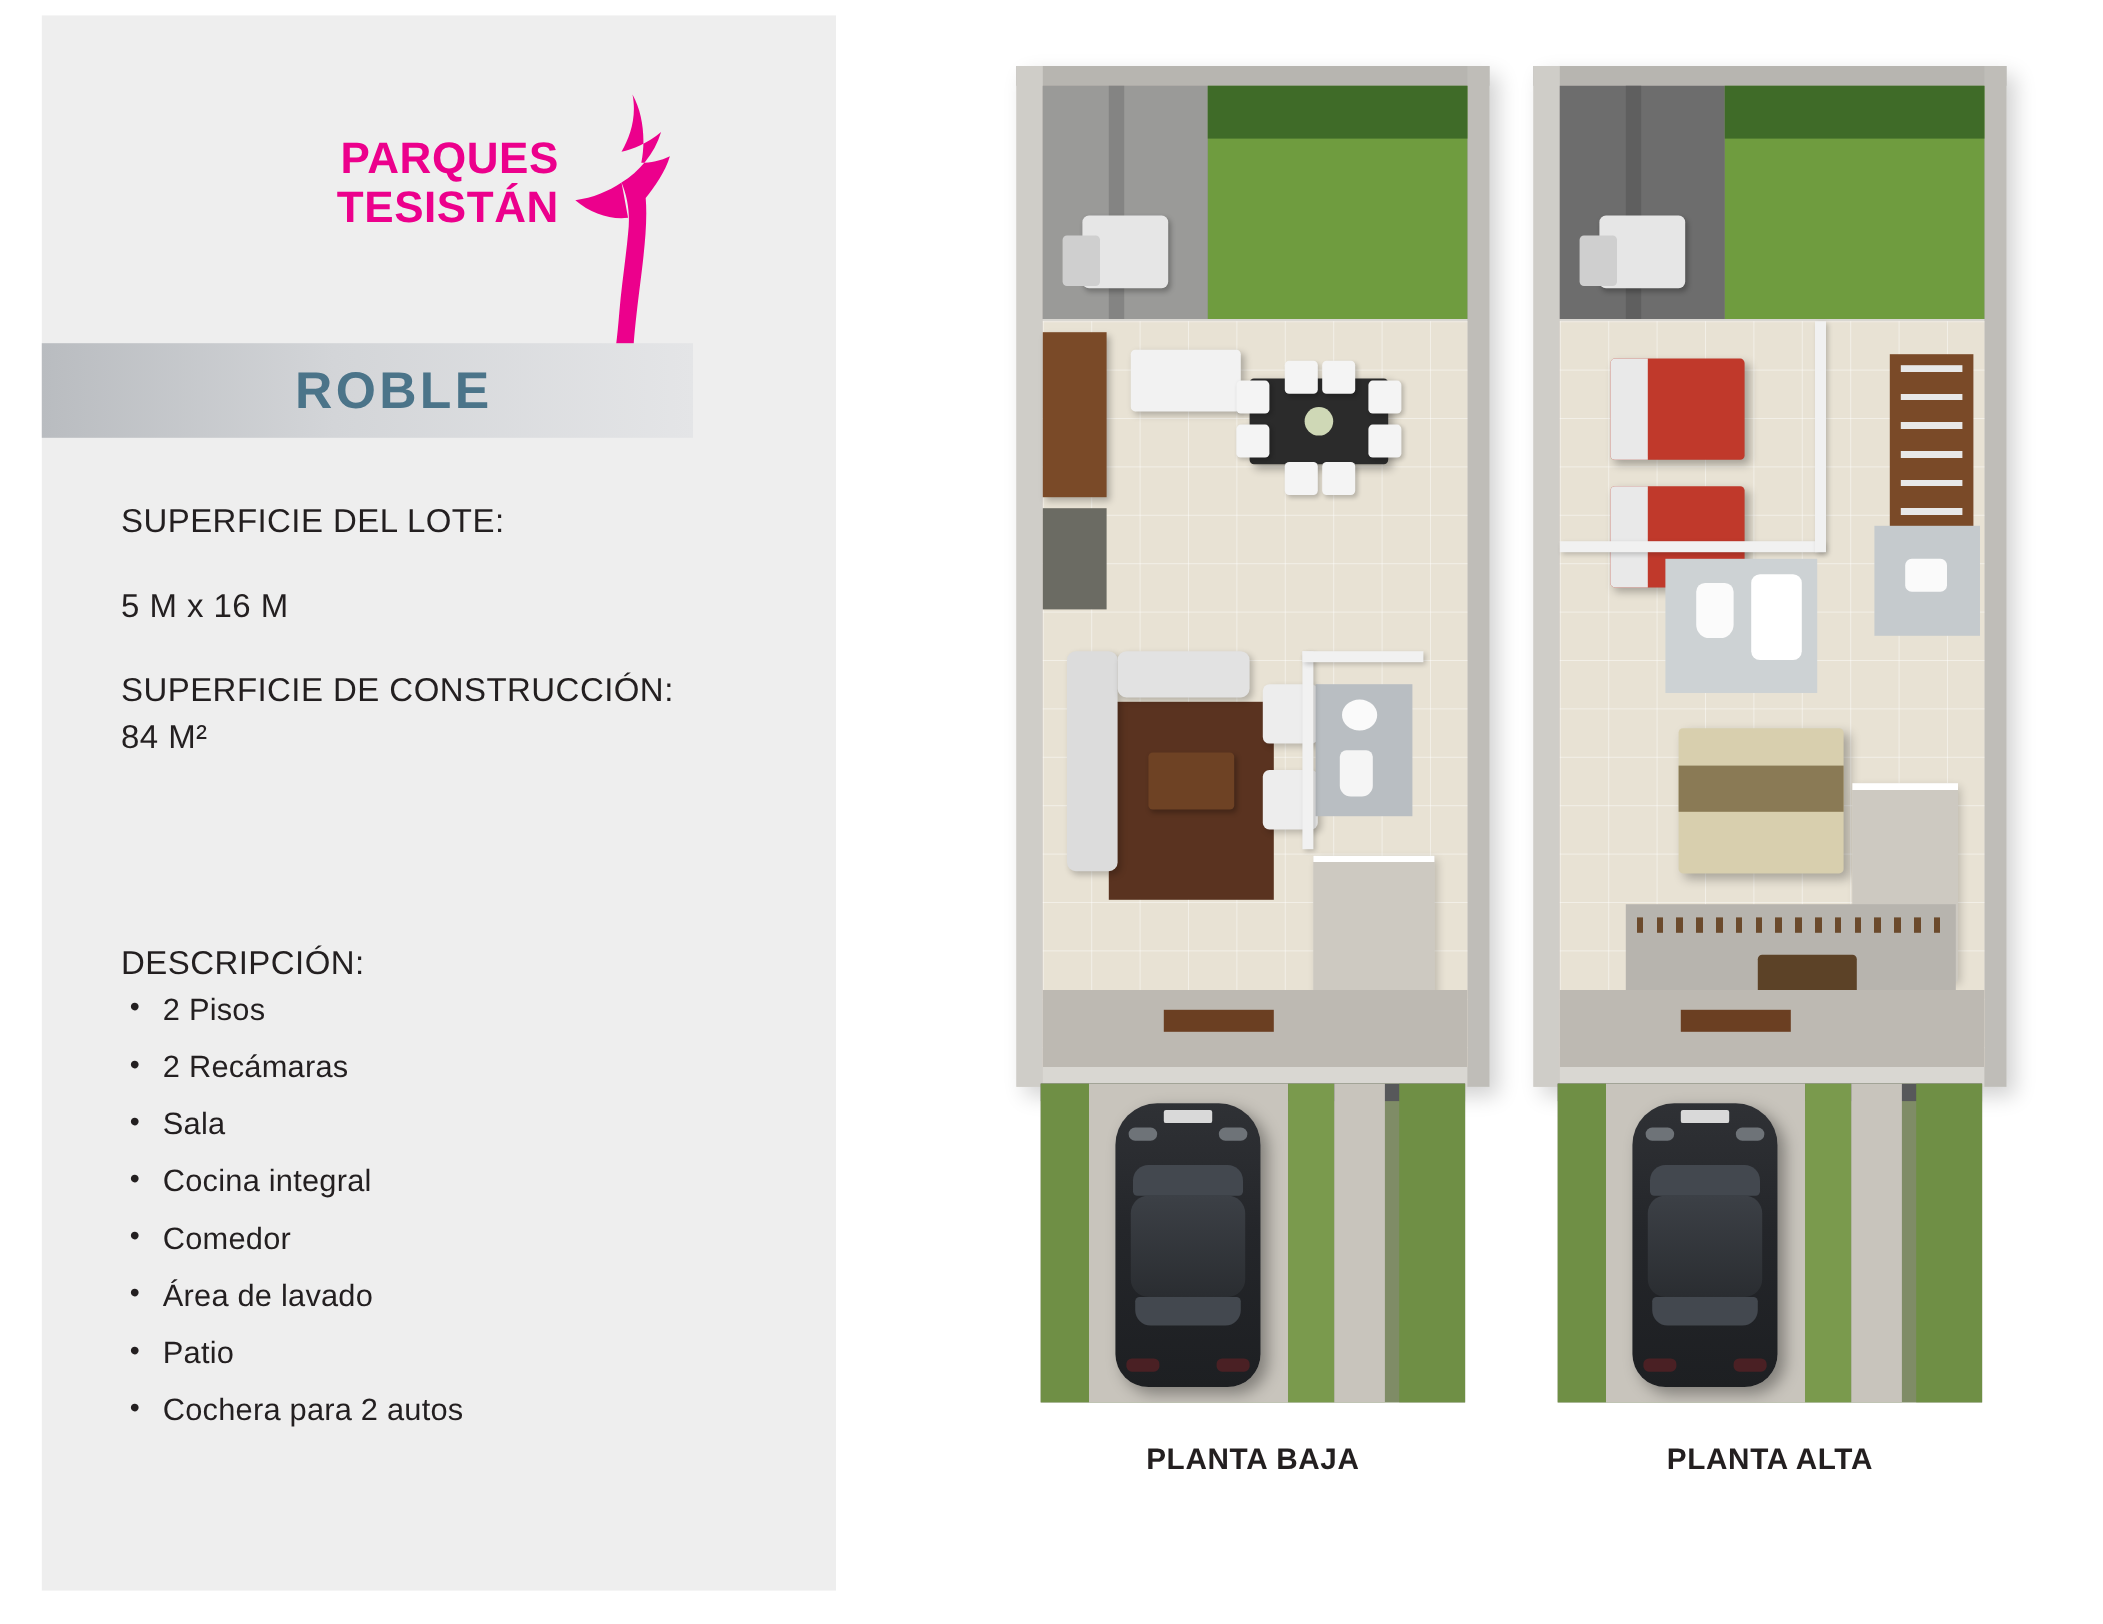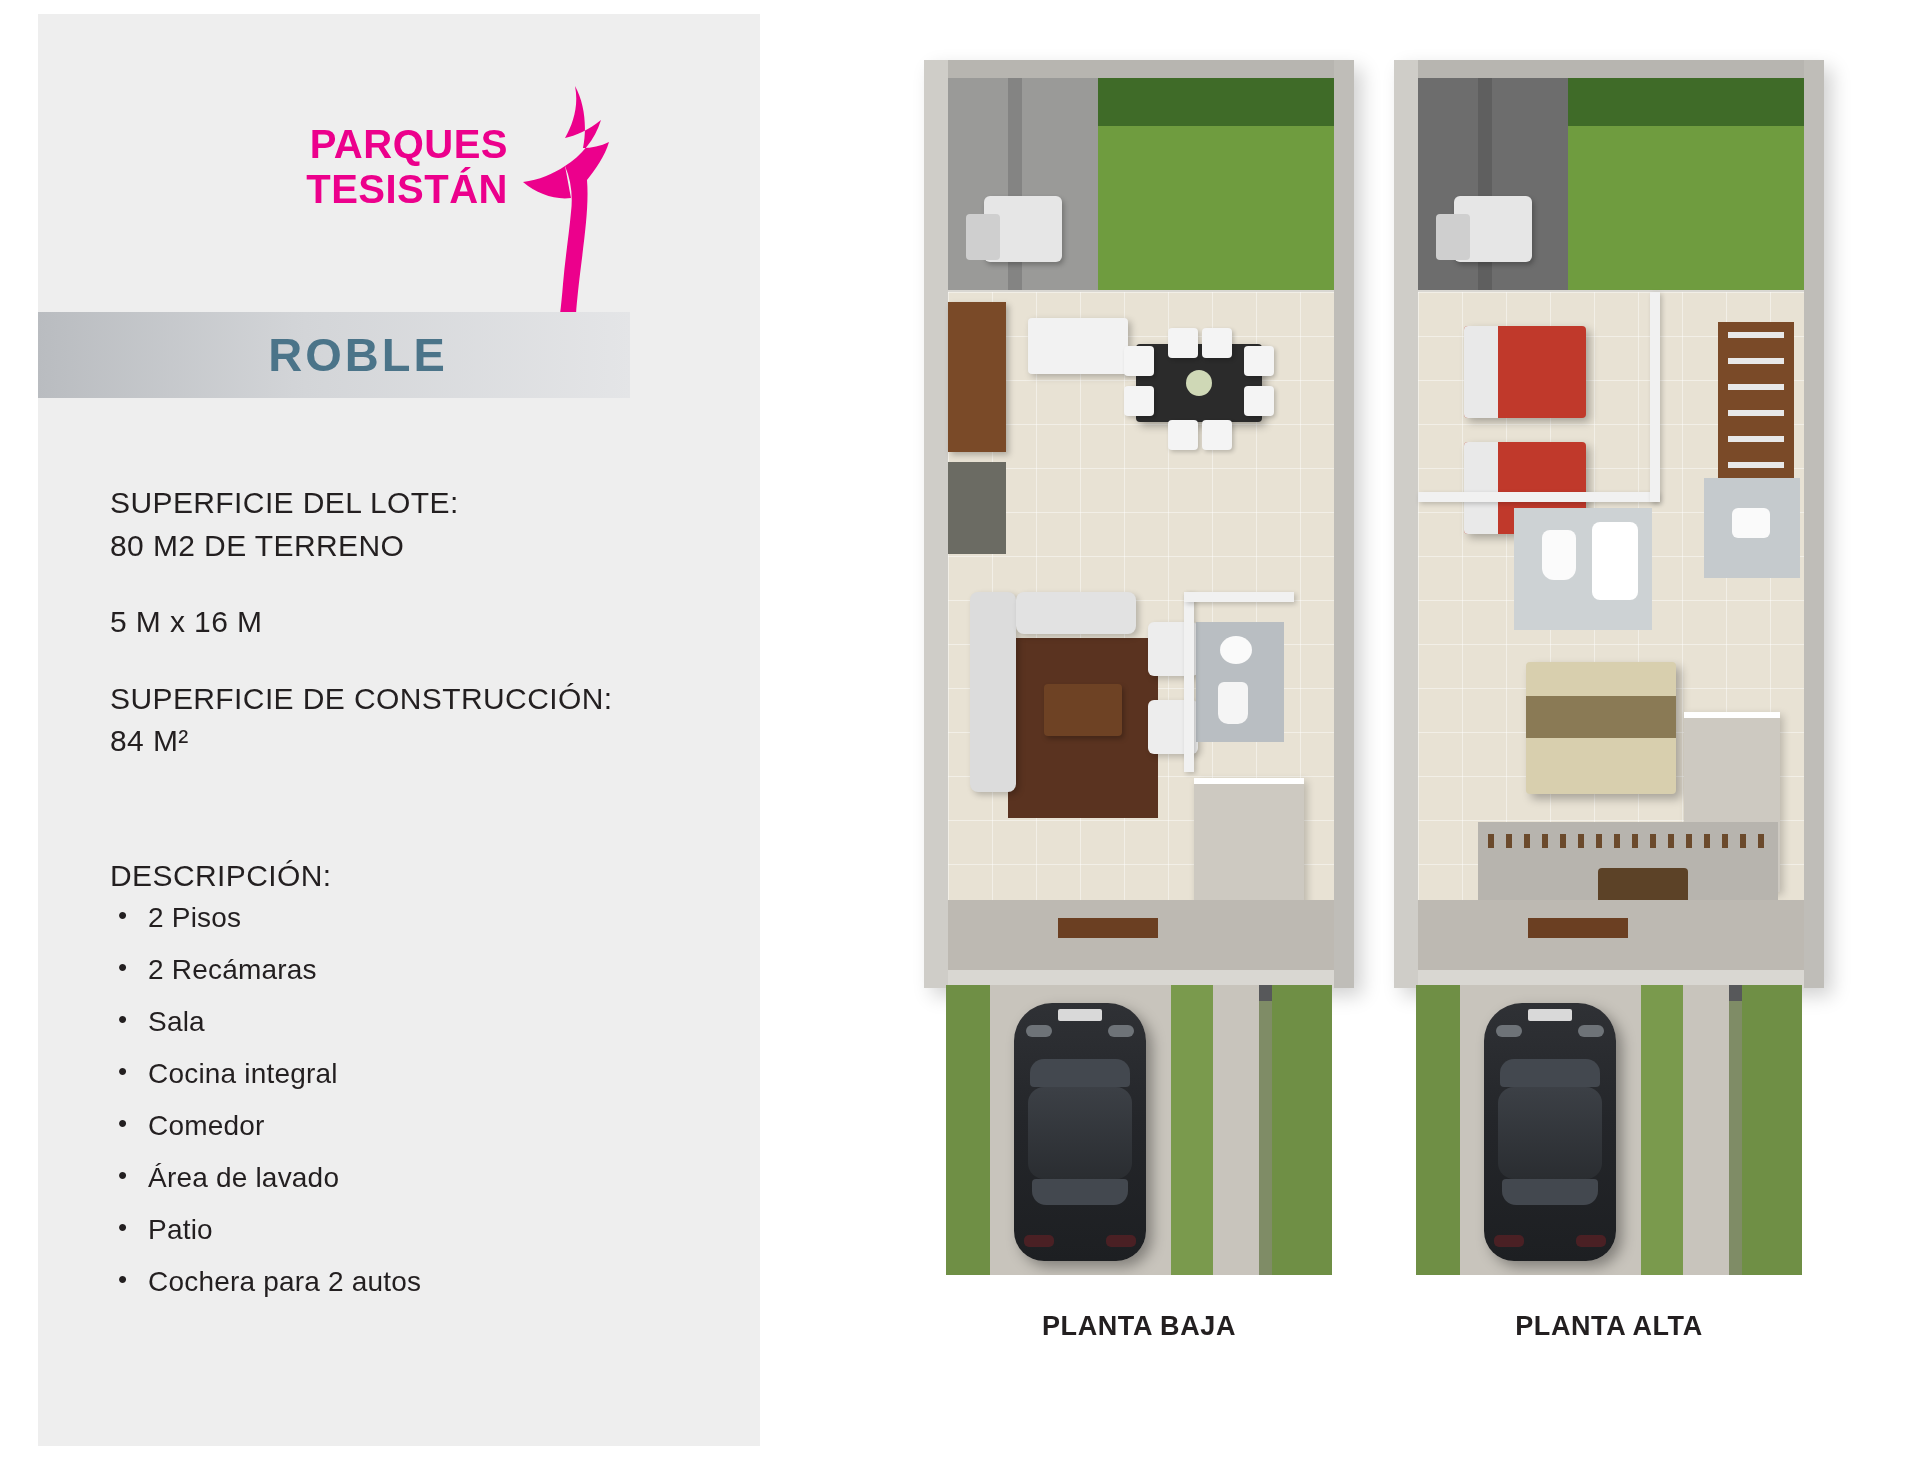--- a/index.html
+++ b/index.html
@@ -81,21 +81,20 @@
     font-weight: bold;
     letter-spacing: 3px;
   }
 
   .specs {
     position: absolute;
     left: 72px;
     top: 440px;
     width: 620px;
     color: #231f20;
-    margin-top: 28px;
   }
   .spec-block {
     margin-bottom: 34px;
   }
   .spec-label {
     font-size: 30px;
     letter-spacing: 0.4px;
     line-height: 1.42;
   }
   .spec-value {
@@ -409,21 +408,20 @@
     </div>
   </div>
 
   <div class="title-band">
     <div class="title-text">ROBLE</div>
   </div>
 
   <div class="specs">
     <div class="spec-block">
       <div class="spec-label">SUPERFICIE DEL LOTE:</div>
-      <div class="spec-value">80 M2 DE TERRENO</div>
     </div>
     <div class="spec-block">
       <div class="spec-value">5 M x 16 M</div>
     </div>
     <div class="spec-block">
       <div class="spec-label">SUPERFICIE DE CONSTRUCCIÓN:</div>
       <div class="spec-value">84 M²</div>
     </div>
   </div>
 

